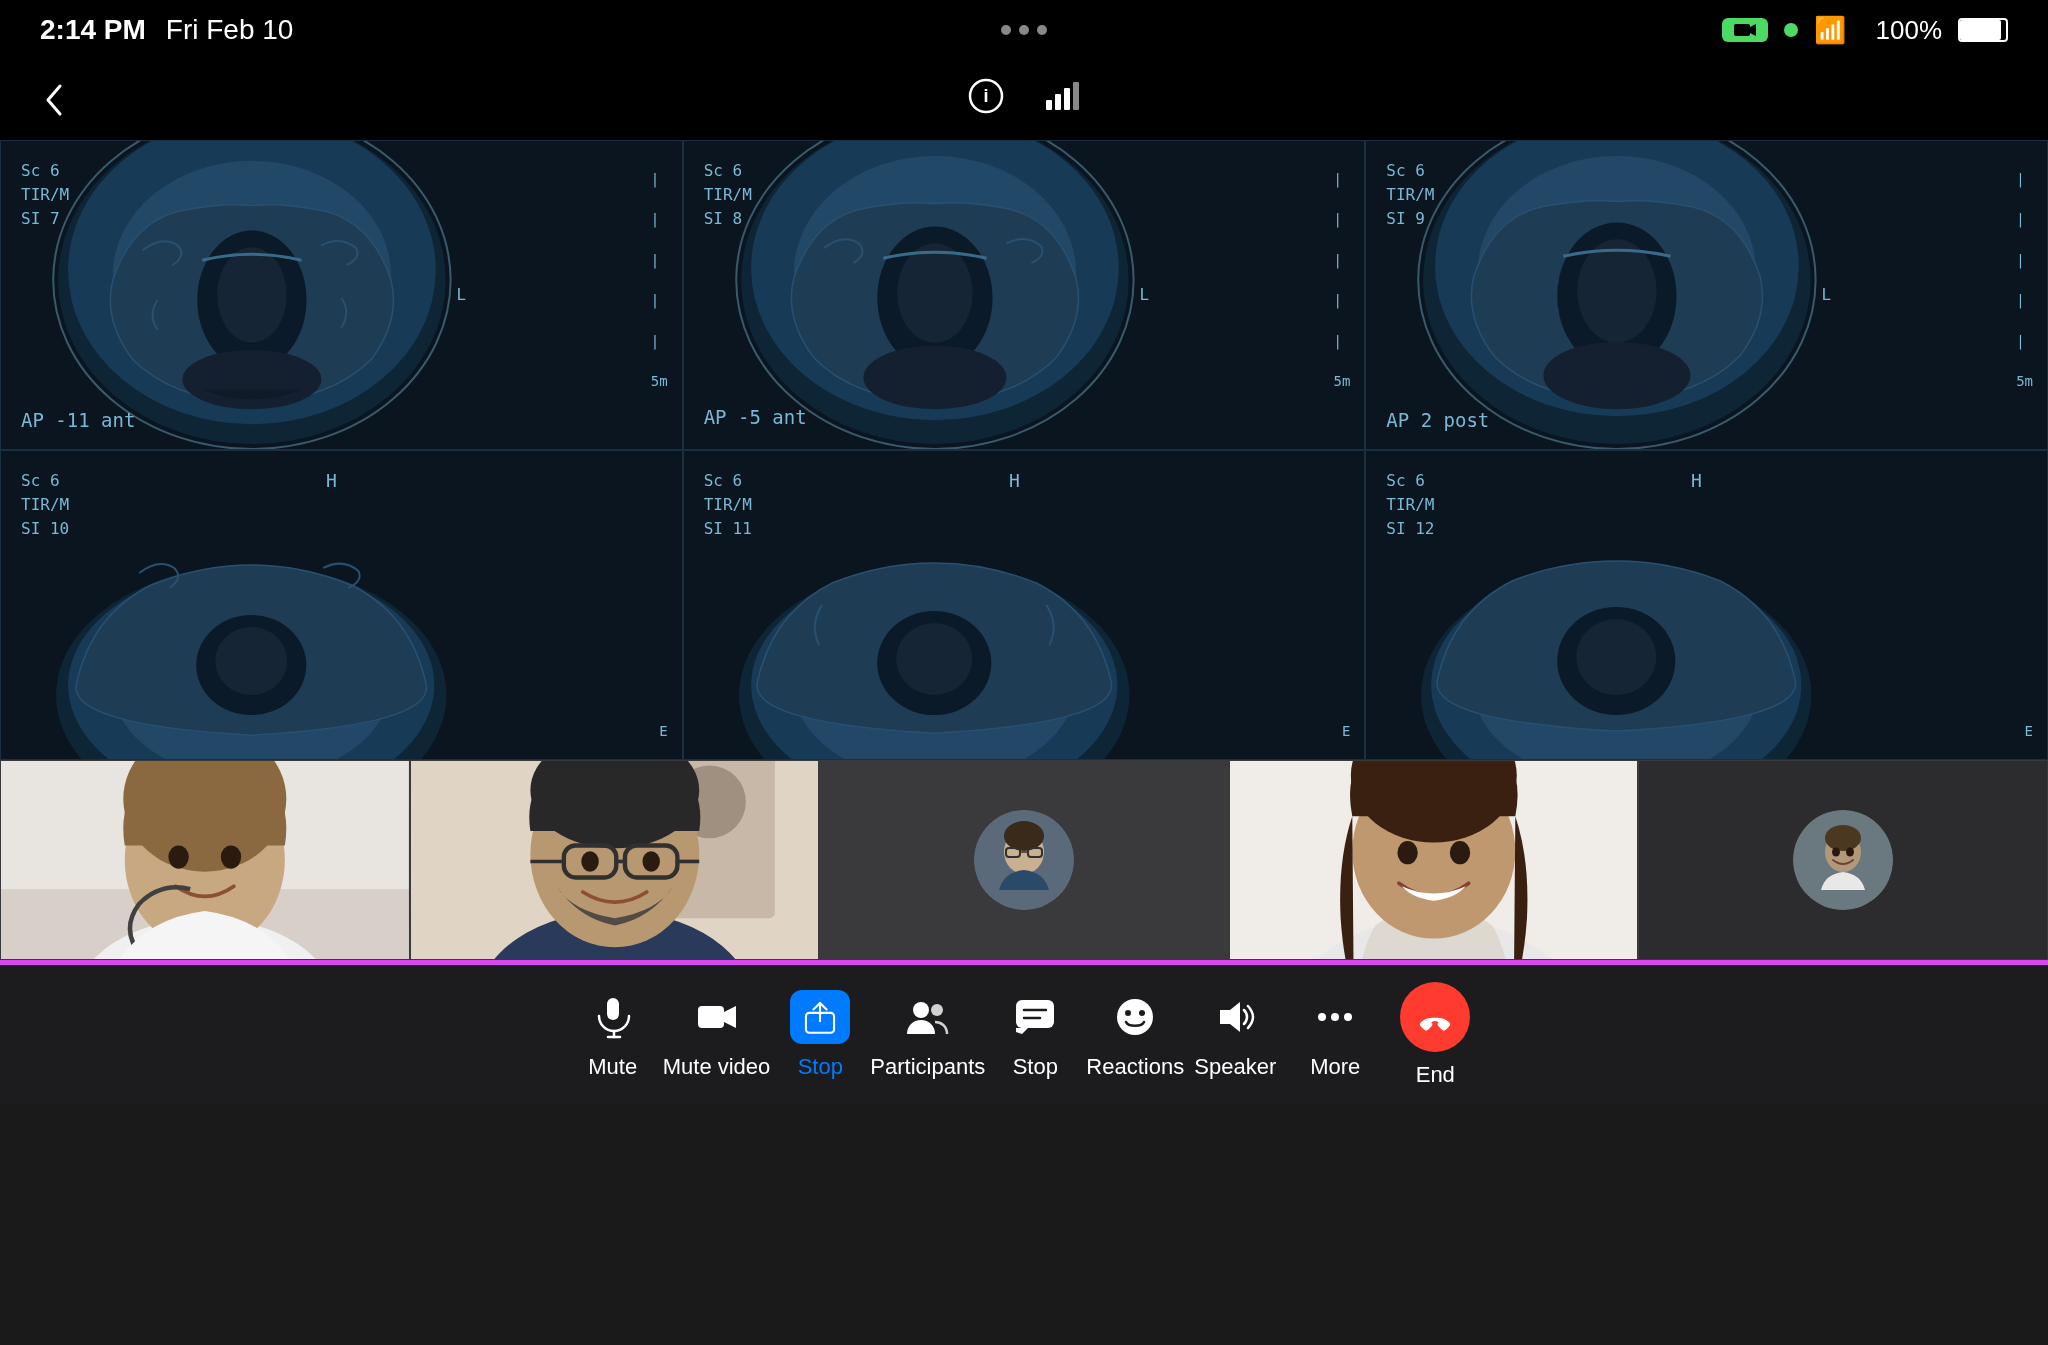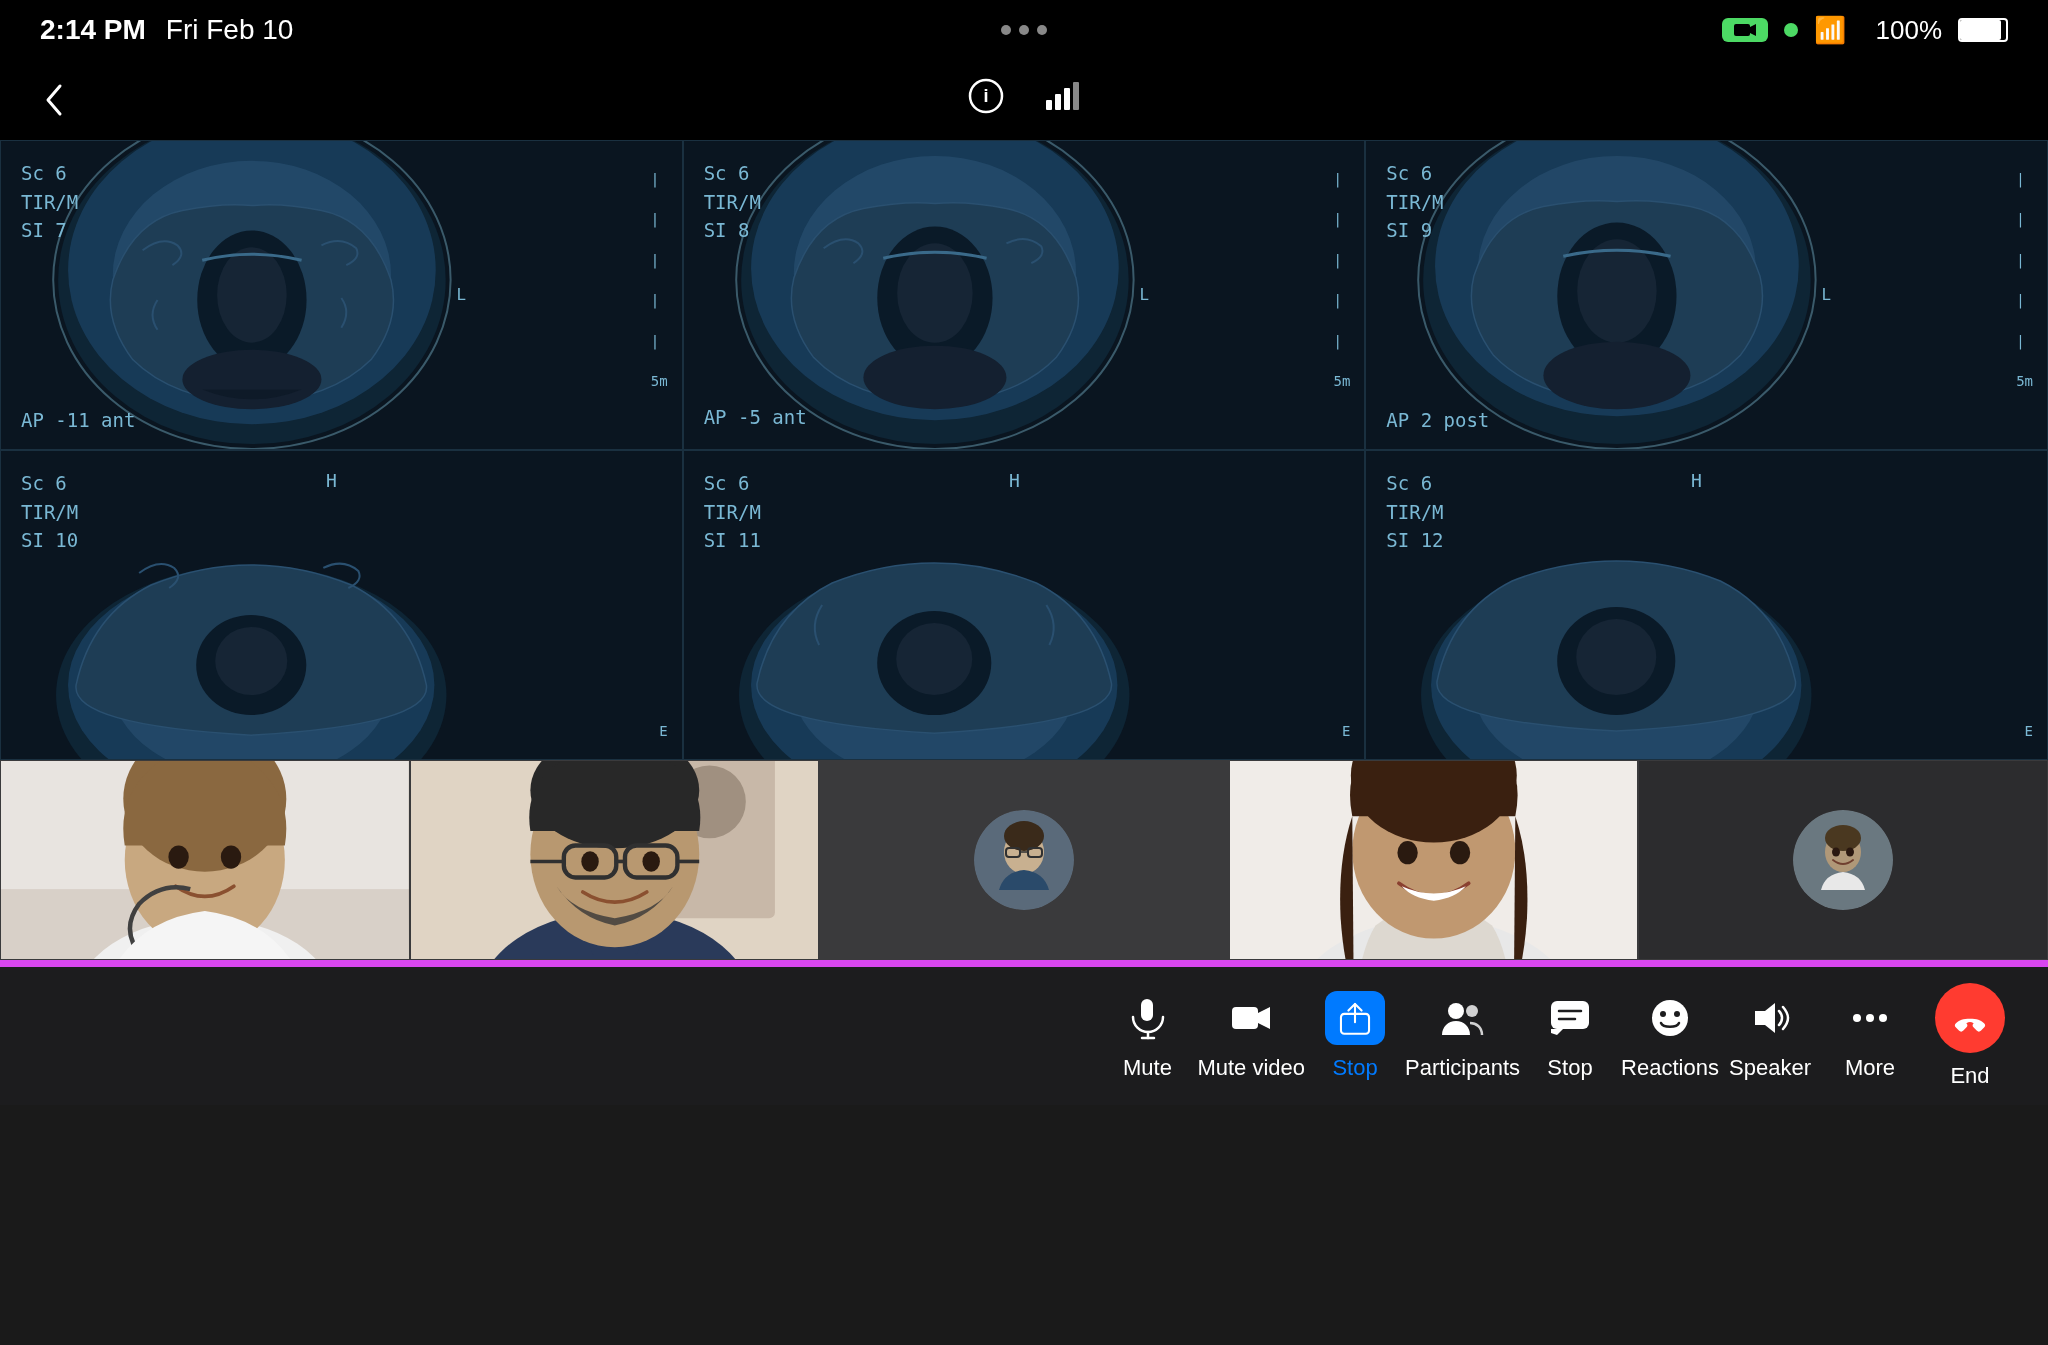--- a/index.html
+++ b/index.html
@@ -144,21 +144,21 @@
       border: 1px solid #1a3040;
       overflow: hidden;
       background: #0a1520;
     }
 
     .mri-label {
       position: absolute;
       top: 18px;
       left: 20px;
       color: #7ab8d4;
-      font-size: 19px;
+      font-size: 16px;
       line-height: 1.5;
       z-index: 10;
       font-family: monospace;
     }
 
     .mri-annotation {
       position: absolute;
       bottom: 18px;
       right: 20px;
       color: #7ab8d4;
@@ -215,22 +215,22 @@
       justify-content: center;
     }
 
     
     .toolbar {
       width: 100%;
       height: 145px;
       background: #1c1c1e;
       display: flex;
       align-items: center;
-      justify-content: flex-end;
-      border-top: 7px solid #d946ef;
+      justify-content: center;
+      border-top: 5px solid #d946ef;
       padding: 0 28px;
     }
 
     .toolbar-item {
       display: flex;
       flex-direction: column;
       align-items: center;
       gap: 10px;
       cursor: pointer;
       min-width: 100px;

